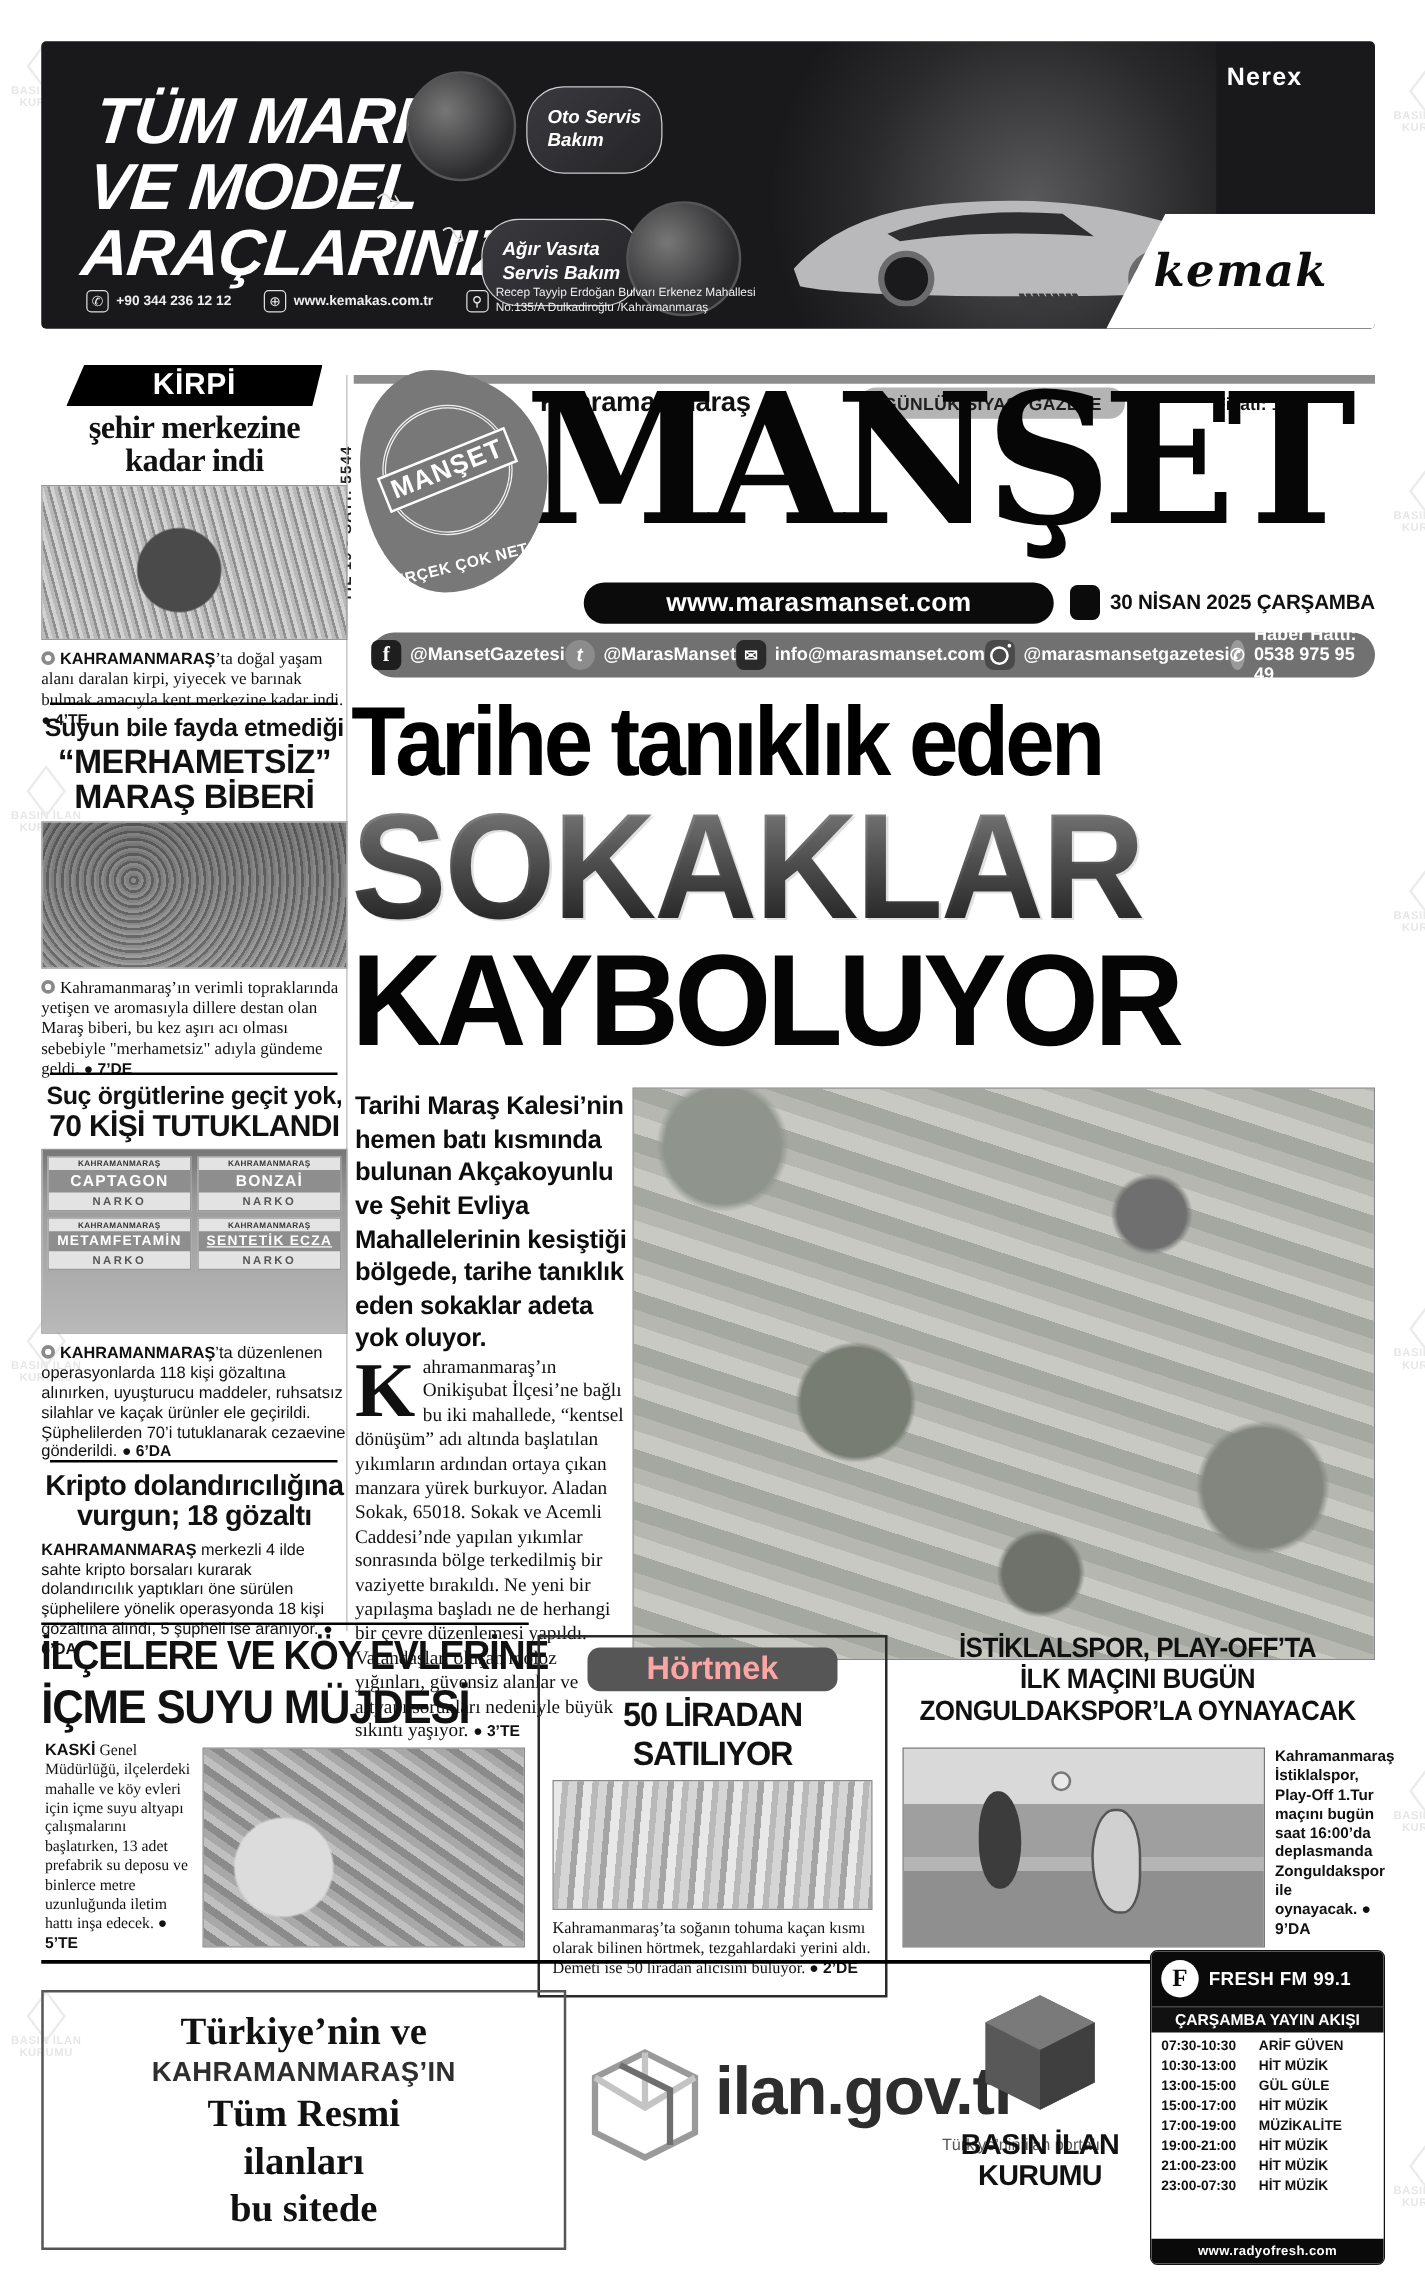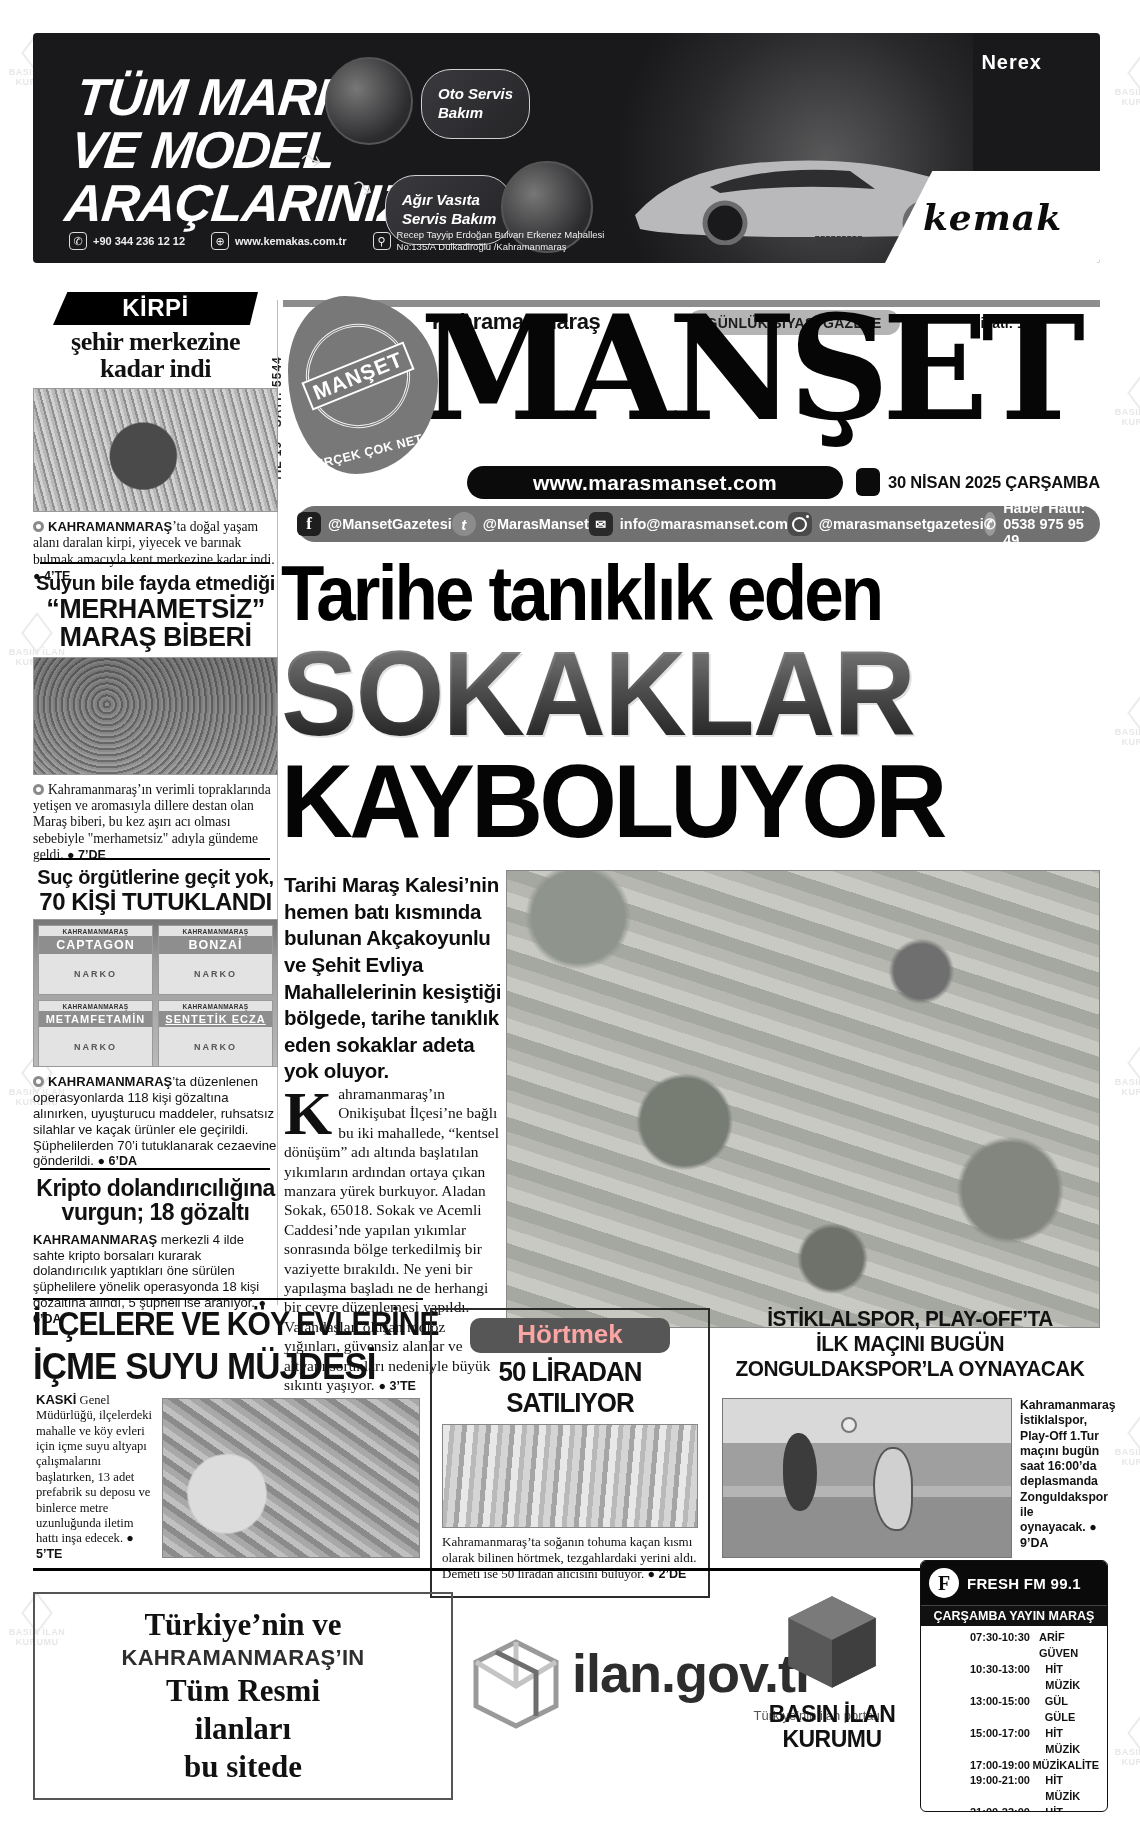--- a/index.html
+++ b/index.html
@@ -71,21 +71,21 @@
        repeating-linear-gradient(75deg,#b9b9b9 0 3px,#8f8f8f 3px 5px,#d2d2d2 5px 8px); }
   .ph-pepper { height:118px;
      background:repeating-radial-gradient(circle at 30% 40%, #cfcfcf 0 2px, #8d8d8d 2px 4px, #bdbdbd 4px 6px),
        linear-gradient(#9a9a9a,#c4c4c4); background-blend-mode:multiply; }
   .ph-narko { height:148px; background:linear-gradient(180deg,#777 0,#9c9c9c 30%,#b9b9b9 100%); overflow:hidden;}
   .narko-grid { display:grid; grid-template-columns:1fr 1fr; gap:5px; padding:5px 4px 0; }
   .narko-cell { background:#e3e3e3; border:1px solid #999; font-size:6.5px; text-align:center; }
   .narko-cell .hd { color:#333; font-weight:bold; padding:2px 0 1px; letter-spacing:.3px;}
   .narko-cell .lbl { background:#8e8e8e; color:#fff; font-weight:bold; font-size:12.5px;
         letter-spacing:1px; padding:2px 0; }
-  .narko-cell .nk { color:#555; font-weight:bold; font-size:9px; letter-spacing:2px; padding:15px 0;}
+  .narko-cell .nk { color:#555; font-weight:bold; font-size:9px; letter-spacing:2px; padding:2px 0;}
   .ph-dam { background:
      radial-gradient(circle at 25% 60%, #dcdcdc 0 18%, transparent 19%),
      repeating-linear-gradient(35deg,#a8a8a8 0 6px,#8b8b8b 6px 12px,#c0c0c0 12px 18px); }
   .ph-onion { height:104px;
      background:repeating-linear-gradient(95deg,#e8e8e8 0 7px,#b9b9b9 7px 12px,#d5d5d5 12px 19px,#a5a5a5 19px 24px); }
   .ph-soccer { background:
      linear-gradient(180deg,#d9d9d9 0 28%,#9f9f9f 28% 55%,#b5b5b5 55% 62%,#8f8f8f 62% 100%); position:relative; overflow:hidden;}
   .ph-soccer i { position:absolute; background:#3c3c3c; border-radius:45% 55% 50% 50%; }
   .ph-aerial { background:
      radial-gradient(circle at 12% 10%, #8f958d 0 7%, transparent 8%),
@@ -201,21 +201,21 @@
         background:#fff; display:flex; flex-direction:column; overflow:hidden; border-radius:6px;}
   .fresh-head { background:#0a0a0a; color:#fff; display:flex; align-items:center; gap:8px;
         padding:7px 8px; }
   .fresh-f { width:30px; height:30px; background:#fff; color:#0a0a0a; border-radius:50%;
         display:flex; align-items:center; justify-content:center; font-weight:bold;
         font-size:20px; font-family:"Liberation Serif",serif; flex:0 0 auto;}
   .fresh-station { font-weight:bold; font-size:15px; letter-spacing:.3px;}
   .fresh-sub { background:#111; color:#fff; text-align:center; font-weight:bold;
         font-size:12.5px; padding:3px 0; border-top:1px solid #444; }
   .fresh-rows { flex:1; padding:4px 8px 2px; }
-  .fresh-row { display:flex; font-size:11px; font-weight:bold; line-height:1.45;margin-left:41px; }
+  .fresh-row { display:flex; font-size:11px; font-weight:bold; line-height:1.45; }
   .fresh-row .t { width:78px; }
   .fresh-foot { background:#0a0a0a; color:#fff; font-size:10.5px; text-align:center;
         padding:4px 0; font-weight:bold; letter-spacing:.3px;}
 </style>
 </head>
 <body>
 
 <div id="page">
 
   <div class="wm" style="left:2px;top:40px;"><span class="cube"></span><span>BASIN İLAN KURUMU</span></div>
@@ -469,21 +469,21 @@
       <div>BASIN İLAN</div>
       <div>KURUMU</div>
     </div>
   </div>
 
   <div class="abs fresh">
     <div class="fresh-head">
       <span class="fresh-f">F</span>
       <span class="fresh-station">FRESH FM 99.1</span>
     </div>
-    <div class="fresh-sub">ÇARŞAMBA YAYIN MARAŞ</div>
+    <div class="fresh-sub">ÇARŞAMBA YAYIN AKIŞI</div>
     <div class="fresh-rows">
       <div class="fresh-row">
           <span class="t">07:30-10:30</span>
           <span>ARİF GÜVEN</span>
         </div>
       <div class="fresh-row">
           <span class="t">10:30-13:00</span>
           <span>HİT MÜZİK</span>
         </div>
       <div class="fresh-row">

